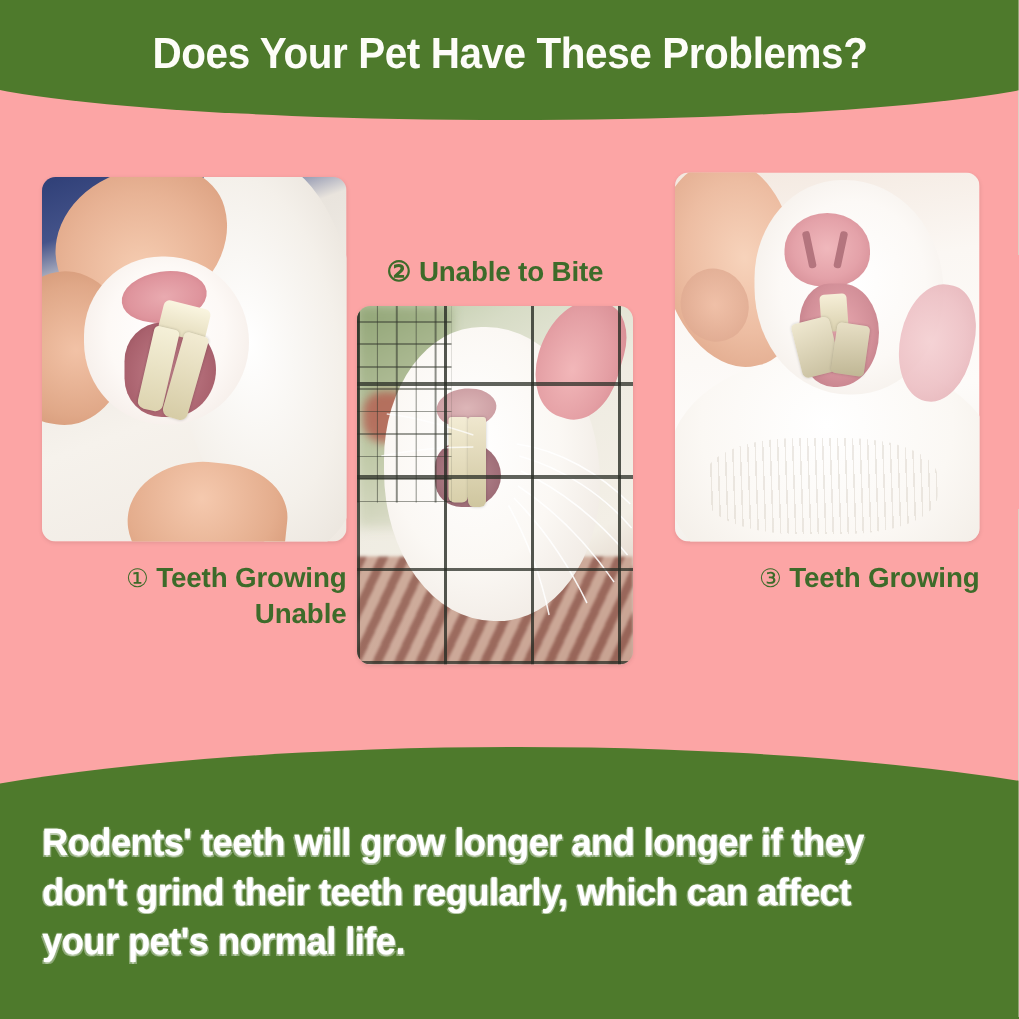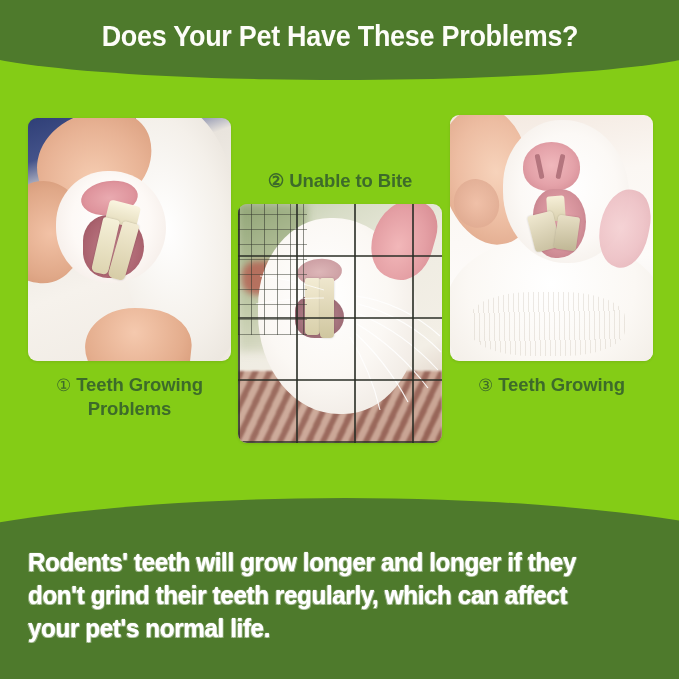--- a/index.html
+++ b/index.html
@@ -7,21 +7,21 @@
   html, body {
     width:679px; height:679px;
     background:#ffffff;
     font-family:"Liberation Sans", sans-serif;
     overflow:hidden;
   }
 
   #page {
     position:relative;
     width:679px; height:679px;
-    background:#84cc16;
+    background:#fca5a5;
   }
 
   
   .top-banner {
     position:absolute;
     left:-40px; top:-120px;
     width:760px; height:200px;
     background:#4e7a2c;
     border-radius:0 0 50% 50% / 0 0 18% 18%;
     overflow:hidden;
@@ -42,37 +42,37 @@
   
   .cards {
     position:absolute;
     left:0; top:108px;
     width:679px; height:360px;
   }
 
   .card { position:absolute; }
 
   .card-1 { left:28px; top:10px;  width:203px; }
-  .card-2 { left:238px; top:62px; width:204px; }
+  .card-2 { left:238px; top:62px; width:184px; }
   .card-3 { left:450px; top:7px;  width:203px; }
 
   .photo {
     width:100%;
     border-radius:9px;
     overflow:hidden;
     position:relative;
     box-shadow:0 1px 3px rgba(0,0,0,0.10);
   }
   .photo-1 { height:243px; }
   .photo-2 { height:239px; }
   .photo-3 { height:246px; }
 
   .caption {
     margin-top:12px;
-    text-align:center;
+    text-align:right;
     color:#3d6b2a;
     font-size:18.5px;
     font-weight:bold;
     line-height:1.28;
     letter-spacing:-0.1px;
   }
   .caption .num { font-weight:normal; font-size:17px; }
 
   .caption-above {
     margin:0 0 12px 0;
@@ -246,21 +246,21 @@
         <div class="p1-muzzle"></div>
         <div class="p1-nose"></div>
         <div class="p1-mouth"></div>
         <div class="p1-tooth-c"></div>
         <div class="p1-tooth-a"></div>
         <div class="p1-tooth-b"></div>
       </div>
       <div class="caption">
         <span class="num">①</span>
         <span>Teeth Growing</span><br>
-        <span>Problems</span>
+        <span>Unable</span>
       </div>
     </div>
 
     <div class="card card-2">
       <div class="caption-above">
         <span class="num">②</span>
         <span>Unable to Bite</span>
       </div>
       <div class="photo photo-2">
         <div class="p2-bg"></div>

